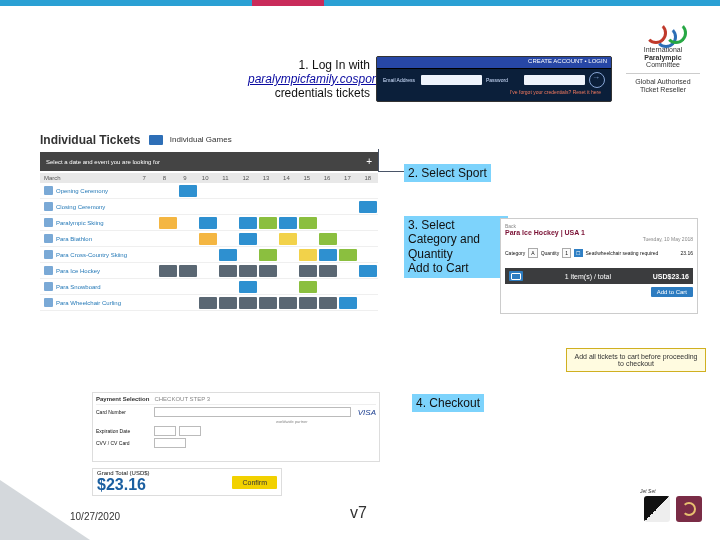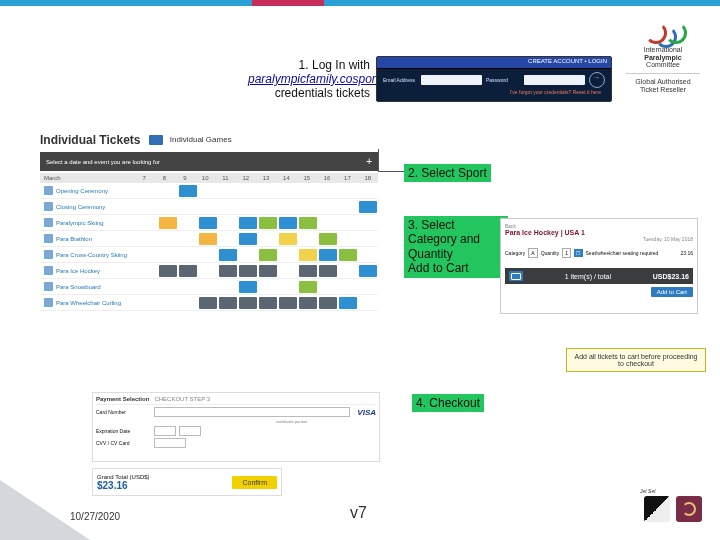--- a/index.html
+++ b/index.html
@@ -37,44 +37,44 @@
 .grid-row .lbl{flex:0 0 90px;padding:3px 4px;color:#2579b7;display:flex;align-items:center;gap:3px}
 .spico{width:9px;height:9px;background:#7aa9d6;border-radius:1px;display:inline-block}
 .grid-row .cells{flex:1;display:flex}
 .cell{flex:1;height:12px;margin:1px;border-radius:1px}
 .c-em{background:transparent}
 .c-or{background:#f4b642}
 .c-bl{background:#2e90d0}
 .c-gn{background:#8bbf3f}
 .c-dk{background:#5a6773}
 .c-yl{background:#f2d24a}
-.step-right{position:absolute;font-size:12px;padding:2px 4px;background:#22c55e}
+.step-right{position:absolute;font-size:12px;padding:2px 4px;background:#7dd3fc}
 .s2{left:404px;top:164px}
 .s3{left:404px;top:216px;width:96px;line-height:1.2}
 .s4{left:412px;top:394px}
 .cat-shot{position:absolute;left:500px;top:218px;width:198px;height:96px;border:1px solid #ccc;background:#fff;font-size:5px;padding:4px;box-sizing:border-box}
 .cat-title{color:#7a1034;font-size:7px;font-weight:700}
 .cat-row{display:flex;gap:3px;margin-top:6px;align-items:center}
 .cat-box{border:1px solid #aaa;padding:1px 2px;background:#fafafa}
 .cat-blue{background:#2f7fc4;color:#fff;border:none}
 .cat-total{background:#3b3c3e;color:#fff;padding:3px 4px;margin-top:10px;display:flex;justify-content:space-between;font-size:7px;align-items:center}
 .cat-total .cart{width:14px;height:10px;background:#2d7cc0;border-radius:1px;position:relative}
 .cat-total .cart:before{content:"";position:absolute;left:2px;top:2px;width:8px;height:5px;border:1px solid #fff;border-radius:1px}
 .cat-addbtn{background:#2d7cc0;color:#fff;font-size:6px;padding:2px 6px;border-radius:1px;float:right;margin-top:3px}
 .tip{position:absolute;left:566px;top:348px;width:130px;border:1px solid #d0b020;background:#fffbe0;font-size:7px;padding:4px;text-align:center;color:#333}
 .checkout-shot{position:absolute;left:92px;top:392px;width:288px;height:70px;border:1px solid #ddd;font-size:5px;background:#fff;padding:3px;box-sizing:border-box}
 .co-head{color:#333;border-bottom:1px solid #eee;padding-bottom:2px;margin-bottom:2px;font-size:6px}
 .co-head b{color:#333;font-weight:700}
 .co-head .step{color:#888}
 .co-line{margin:2px 0;display:flex;gap:3px;align-items:center}
 .co-field{border:1px solid #bbb;height:8px;flex:1;background:#fff}
 .co-sel{border:1px solid #bbb;height:8px;width:20px;background:#fff}
-.co-visa{color:#1a3d8f;font-weight:700;font-style:italic;font-size:8px;margin-left:4px}
+.co-visa{color:#1a3d8f;font-weight:400;font-style:italic;font-size:8px;margin-left:4px}
 .total-shot{position:absolute;left:92px;top:468px;width:190px;height:28px;border:1px solid #ddd;background:#fff;font-size:6px;padding:2px 4px;box-sizing:border-box;display:flex;justify-content:space-between;align-items:center}
-.total-shot .amt{color:#1b5fa0;font-weight:700;font-size:10px}
+.total-shot .amt{color:#1b5fa0;font-weight:700;font-size:16px}
 .total-shot .btn{background:#f2d100;color:#333;padding:3px 10px;font-size:7px;border-radius:1px}
 .footer-date{position:absolute;left:70px;bottom:18px;font-size:10px;color:#333}
 .footer-ver{position:absolute;left:350px;bottom:18px;font-size:16px;color:#333}
 .footer-pg{position:absolute;right:62px;bottom:20px;font-size:12px;color:#333}
 .footer-logos{position:absolute;right:18px;bottom:14px;width:90px;height:34px;display:flex;gap:6px;align-items:center;justify-content:flex-end}
 .flogo{width:26px;height:26px;border-radius:3px;position:relative}
 .fl-j{background:linear-gradient(135deg,#111 50%,#eee 50%)}
 .fl-c{background:#7a2c46}
 .fl-c:after{content:"";position:absolute;inset:6px;border:2px solid #e8c070;border-left-color:transparent;border-radius:50%}
 .fl-j:after{content:"Jet Set";color:#333;font-size:5px;font-style:italic;position:absolute;top:-8px;left:-4px;width:40px}

